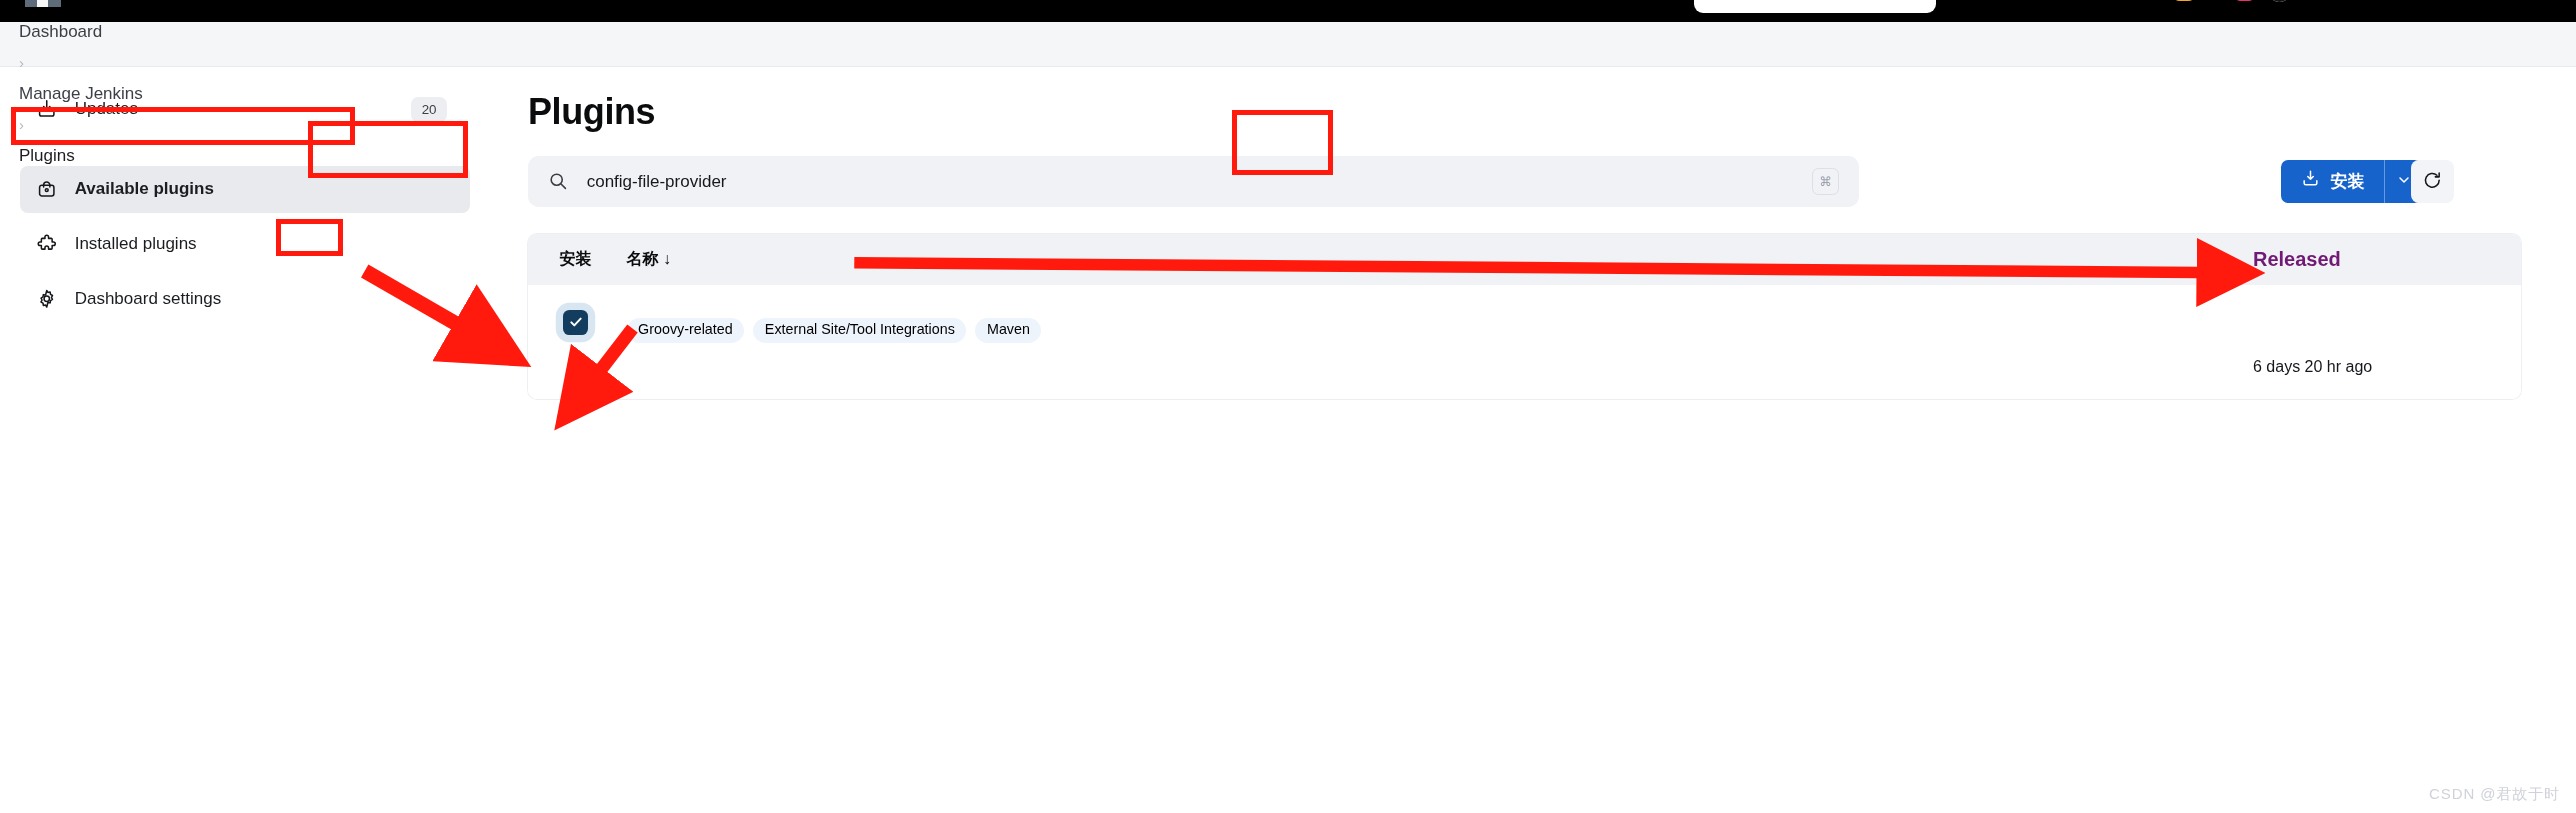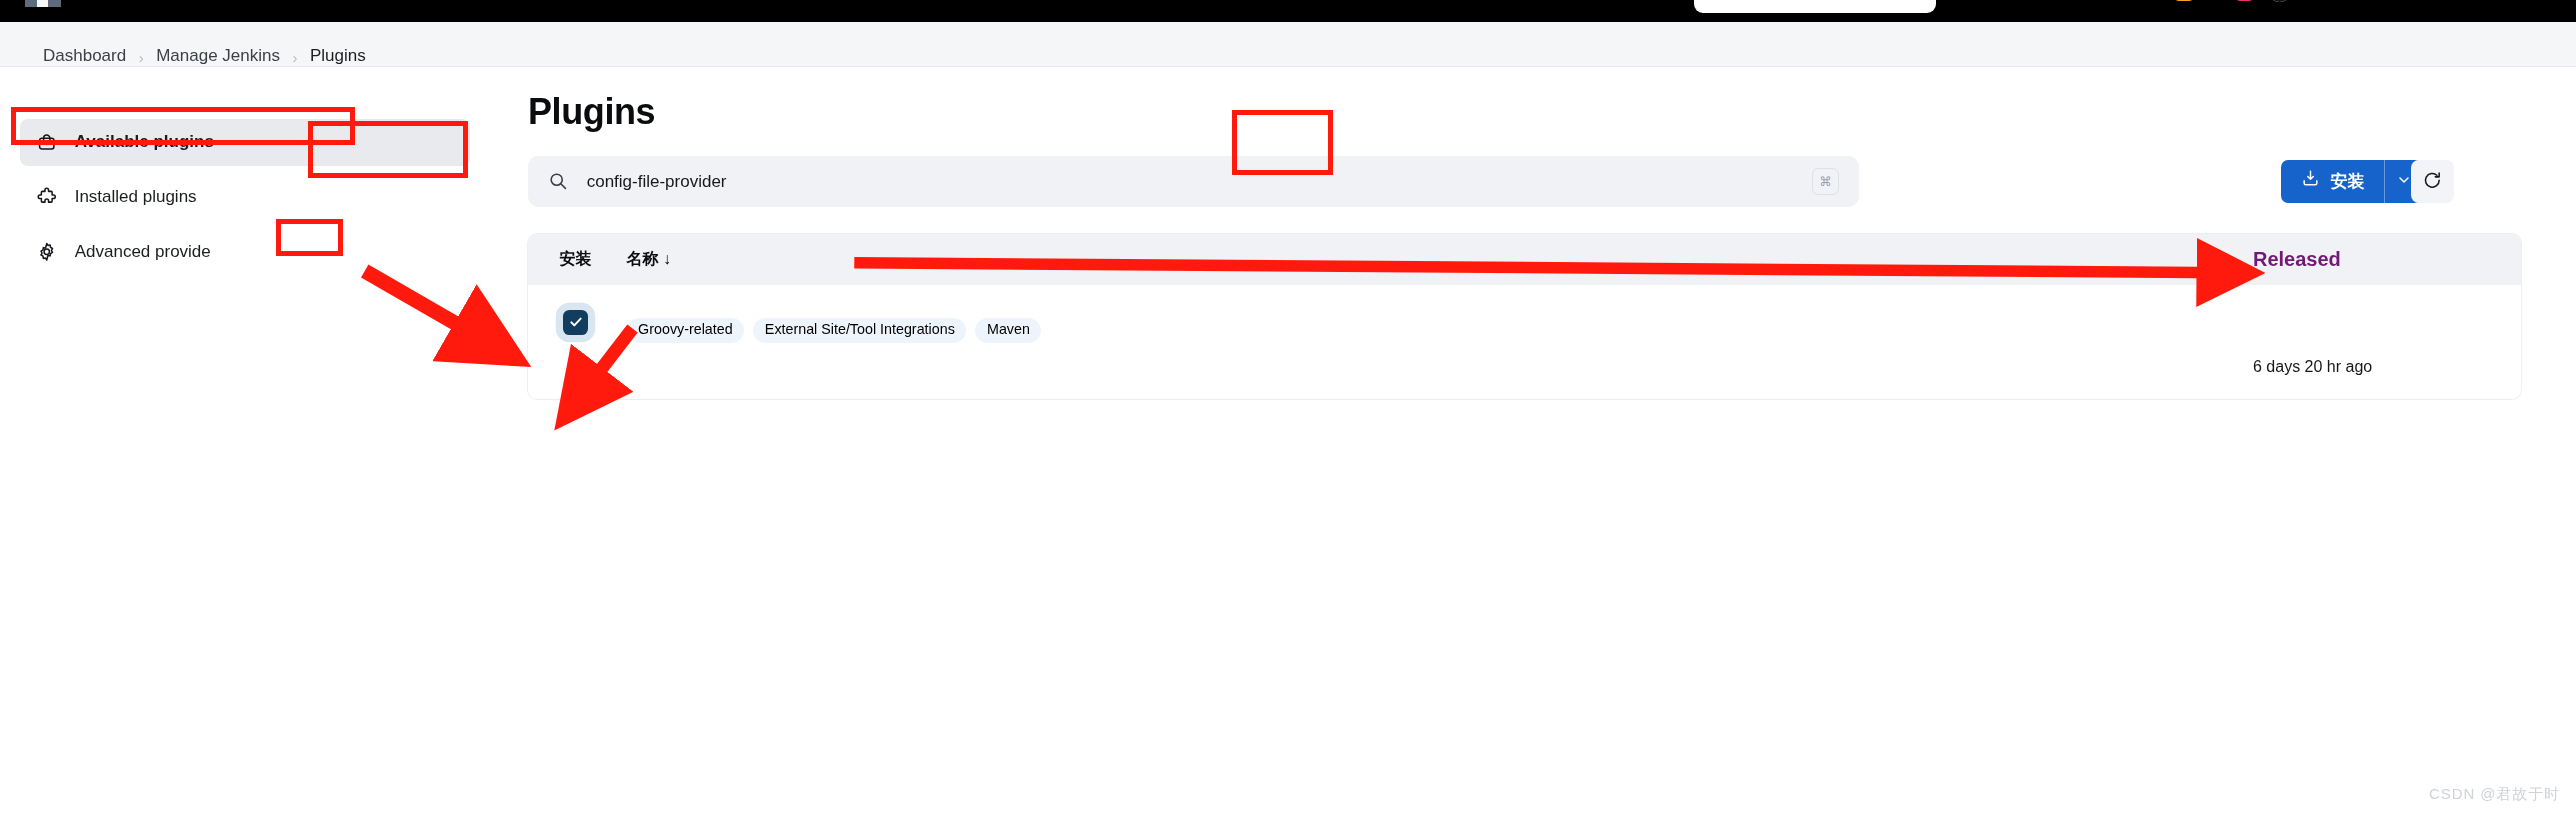--- a/index.html
+++ b/index.html
@@ -138,23 +138,24 @@
 
   
   .breadcrumb-bar {
     position: absolute;
     top: 21.5px; left: 0;
     width: 2576px;
     height: 45px;
     background: #f5f6f8;
     border-bottom: 0.9px solid #e8eaee;
     display: flex;
-    align-items: flex-end;
-    padding-left: 43px;
+    align-items: flex-start;
+    padding-left: 19px;
     gap: 12.5px;
+    flex-direction: column;
   }
   .crumb {
     font-size: 17px;
     color: #3c3f46;
   }
   .crumb.last { color: #1b1d21; }
   .crumb-sep {
     color: #b4b8c1;
     font-size: 15px;
   }
@@ -479,20 +480,30 @@
 <div class="breadcrumb-bar">
   <span class="crumb">Dashboard</span>
   <span class="crumb-sep">›</span>
   <span class="crumb">Manage Jenkins</span>
   <span class="crumb-sep">›</span>
   <span class="crumb last">Plugins</span>
 </div>
 
 <nav class="sidebar">
 
+  <div class="side-item">
+    <span class="side-ico">
+      <svg width="21.5" height="21.5" viewBox="0 0 24 24" fill="none" stroke="#15171b" stroke-width="1.7">
+        <path d="M4 15v3a2 2 0 0 0 2 2h12a2 2 0 0 0 2-2v-3" stroke-linecap="round"></path>
+        <path d="M12 3v10M8.5 9.5L12 13l3.5-3.5" stroke-linecap="round" stroke-linejoin="round"></path>
+      </svg>
+    </span>
+    <span class="side-label">Updates</span>
+    <span class="side-count">20</span>
+  </div>
 
   <div class="side-item active">
     <span class="side-ico">
       <svg width="21.5" height="21.5" viewBox="0 0 24 24" fill="none" stroke="#15171b" stroke-width="1.7">
         <rect x="4" y="8" width="16" height="12" rx="2.5"></rect>
         <path d="M8.5 10V8a3.5 3.5 0 0 1 7 0v2" stroke-linecap="round"></path>
         <circle cx="12" cy="13.5" r="1.6"></circle>
       </svg>
     </span>
     <span class="side-label">Available plugins</span>
@@ -507,21 +518,21 @@
     <span class="side-label">Installed plugins</span>
   </div>
 
   <div class="side-item">
     <span class="side-ico">
       <svg width="21.5" height="21.5" viewBox="0 0 24 24" fill="none" stroke="#15171b" stroke-width="1.7">
         <circle cx="12" cy="12" r="3"></circle>
         <path d="M12 2.8l1.3 2.2 2.5-.4.4 2.5 2.2 1.3-1.2 2.2 1.2 2.2-2.2 1.3-.4 2.5-2.5-.4L12 21.2l-1.3-2.2-2.5.4-.4-2.5-2.2-1.3 1.2-2.2-1.2-2.2 2.2-1.3.4-2.5 2.5.4z" stroke-linejoin="round"></path>
       </svg>
     </span>
-    <span class="side-label">Advanced provide</span>
+    <span class="side-label">Dashboard settings</span>
   </div>
 </nav>
 
 <main class="main">
 
   <h1 class="page-title">Plugins</h1>
 
   <div class="toolrow">
 
     <div class="searchbox">

